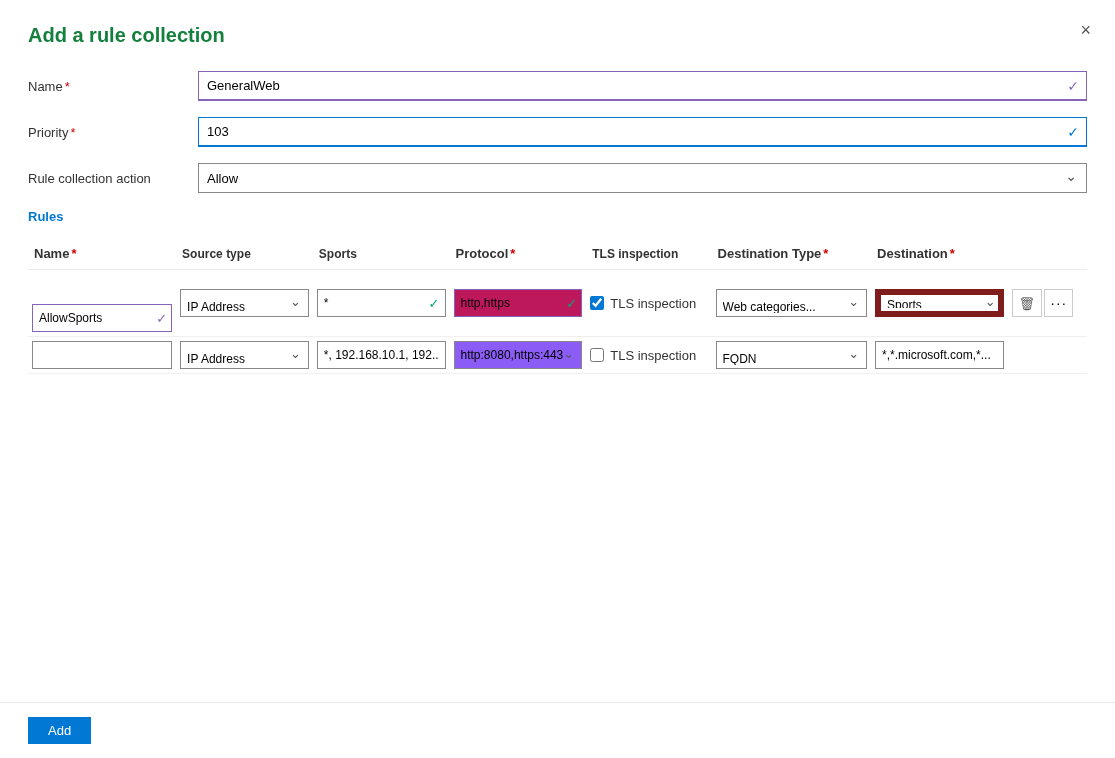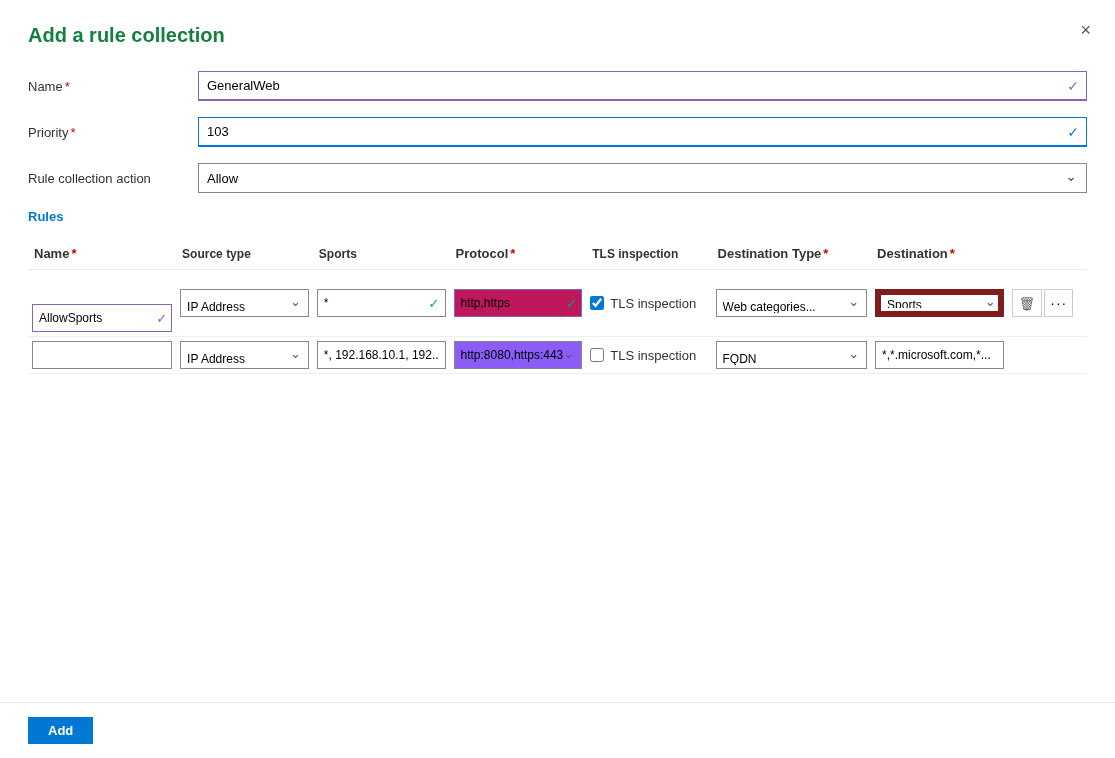--- a/index.html
+++ b/index.html
@@ -38,21 +38,21 @@
     .protocol-check { position: absolute; right: 5px; top: 50%; transform: translateY(-50%); color: #00a86b; font-size: 13px; }
     .tls-cell { display: flex; align-items: center; gap: 6px; }
     .tls-checkbox { width: 14px; height: 14px; accent-color: #0078d4; }
     .destination-cell { display: flex; align-items: center; gap: 4px; }
     .dest-select-wrap { position: relative; flex: 1; }
     .dest-select-wrap select { width: 100%; height: 28px; border: 6px solid #7f1d1d; padding: 3px 24px 3px 6px; font-size: 12px; background: #fff; appearance: none; -webkit-appearance: none; cursor: pointer; outline: none; }
     .dest-select-wrap::after { content: '⌄'; position: absolute; right: 8px; top: 50%; transform: translateY(-60%); pointer-events: none; font-size: 13px; color: #555; }
     .ellipsis-btn { background: none; border: 1px solid #8a8886; cursor: pointer; padding: 3px 5px; font-size: 14px; height: 28px; display: flex; align-items: center; }
     .delete-btn { color: #555; border: 1px solid #ccc; background: #fff; padding: 2px 6px; height: 28px; cursor: pointer; }
     .footer { position: fixed; bottom: 0; left: 0; width: 1115px; background: #fff; border-top: 1px solid #edebe9; padding: 14px 28px; }
-    .add-btn { background: #0078d4; color: #fff; border: none; padding: 6px 20px; font-size: 13px; cursor: pointer; font-weight: 700; }
+    .add-btn { background: #0078d4; color: #fff; border: none; padding: 6px 20px; font-size: 13px; cursor: pointer; font-weight: 400; }
     .col-name { width: 130px; }
     .col-source-type { width: 120px; }
     .col-source { width: 120px; }
     .col-protocol { width: 120px; }
     .col-tls { width: 110px; }
     .col-dest-type { width: 140px; }
     .col-dest { width: 120px; }
     .col-actions { width: 50px; }
   </style>
 </head>

